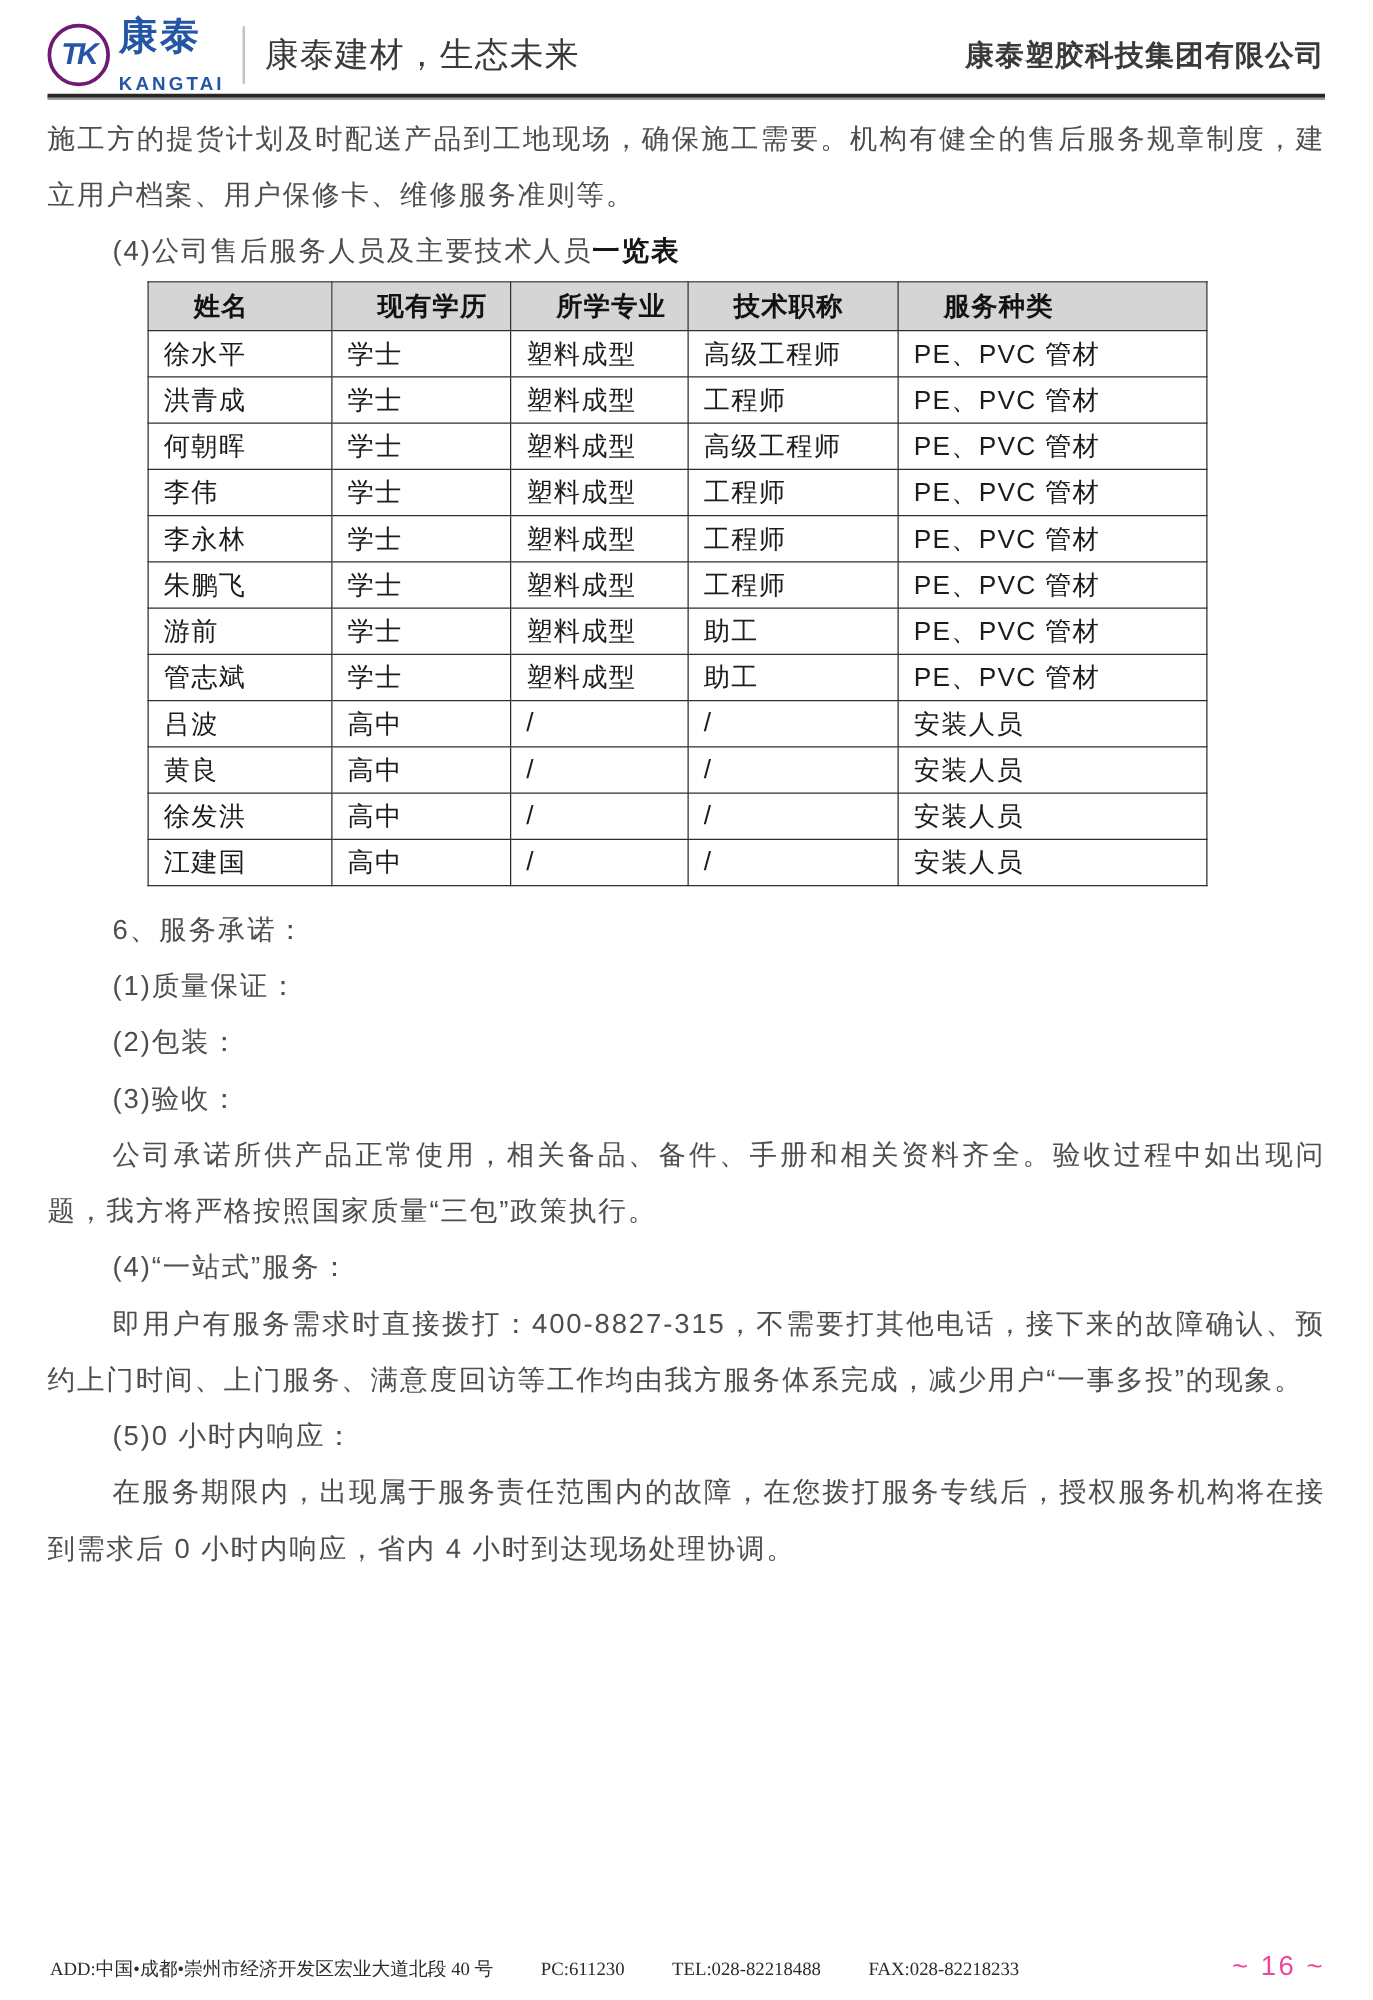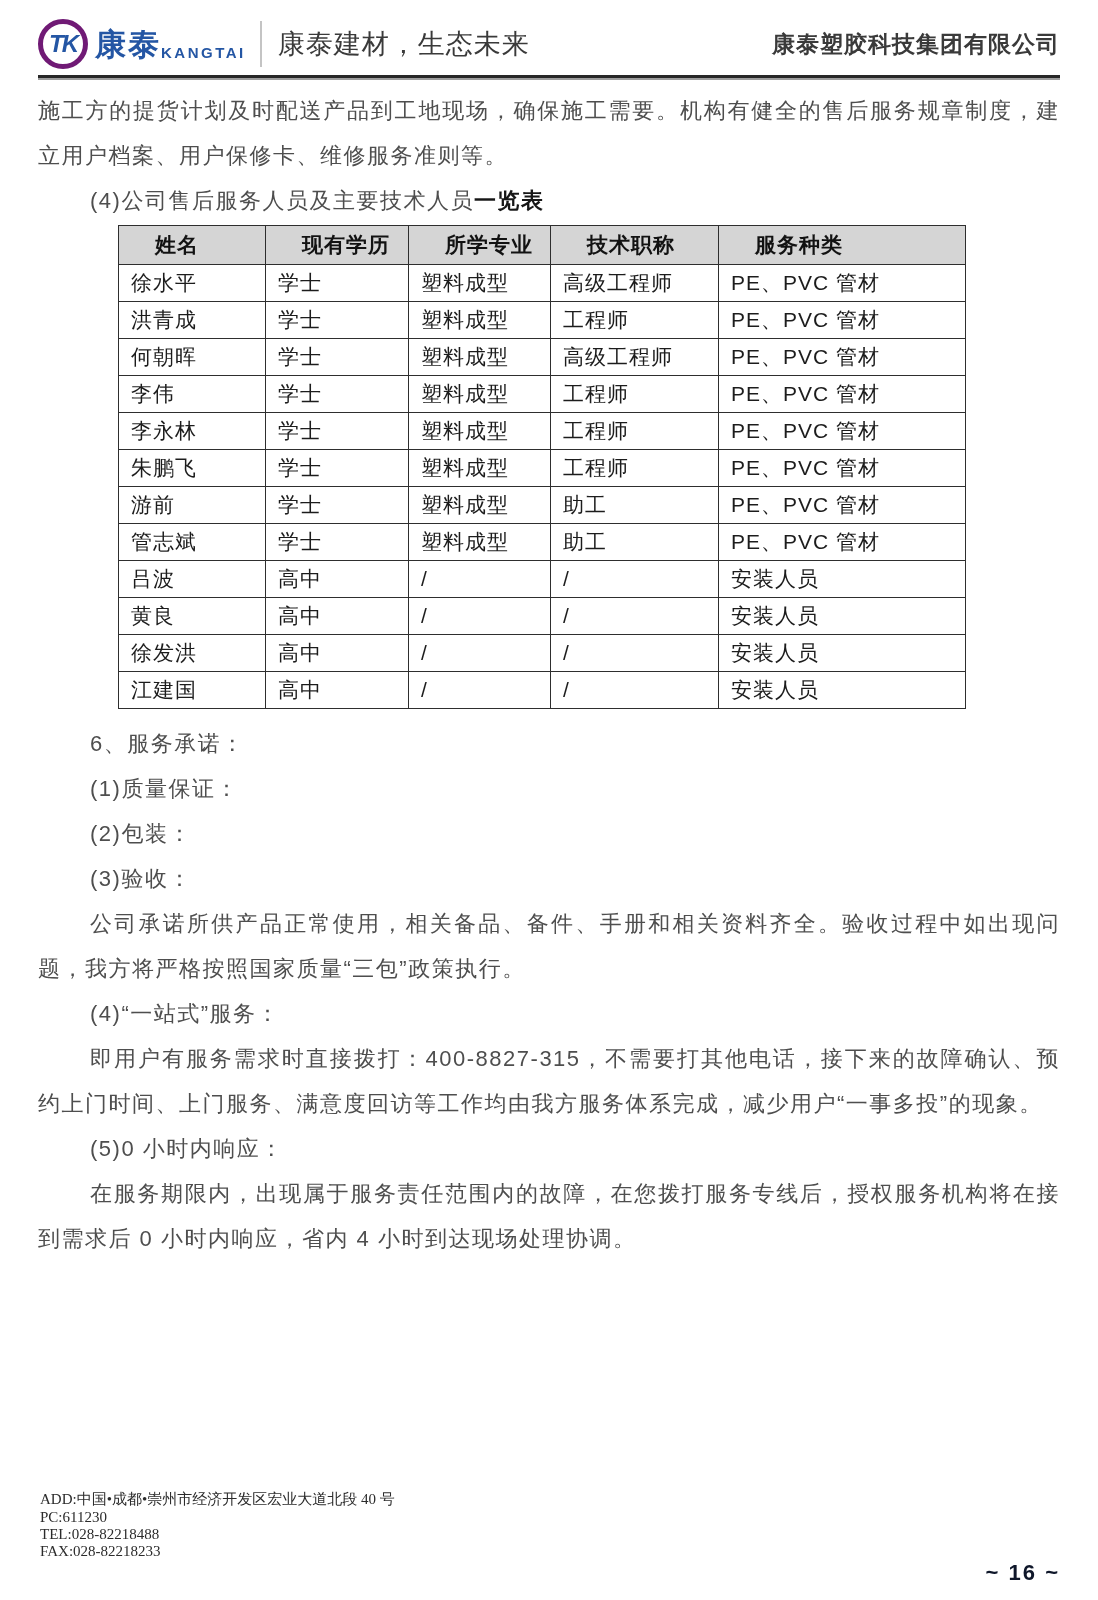--- a/index.html
+++ b/index.html
@@ -7,26 +7,26 @@
   body {
     width:1098px; height:1600px; position:relative; overflow:hidden;
     font-family:"Liberation Sans", sans-serif;
   }
   .page { position:absolute; inset:0; }
 
   
   .header { position:absolute; top:14px; left:38px; right:38px; height:60px;
             display:flex; align-items:center; }
   .logo-circle {
-    width:50px; height:50px; border:5px solid #701a75; border-radius:50%;
+    width:50px; height:50px; border:3px solid #701a75; border-radius:50%;
     display:flex; align-items:center; justify-content:center;
     color:#2456a4; font-weight:bold; font-style:italic; font-size:24px;
     letter-spacing:-2px; flex:0 0 auto;
   }
-  .logo-text { margin-left:7px; display:flex; line-height:1; }
+  .logo-text { margin-left:7px; display:flex; flex-direction:column; line-height:1; }
   .logo-cn { font-size:31px; font-weight:800; color:#2456a4; letter-spacing:2px; }
   .logo-en { font-size:15px; font-weight:700; color:#2456a4; letter-spacing:2.5px; margin-top:16px; }
   .header-divider { width:2px; height:46px; background:#c4c4c4; margin:0 16px 0 14px; }
   .tagline { font-size:27px; font-weight:400; color:#3a3a3a; letter-spacing:1px;text-align:right; }
   .company-name { margin-left:auto; font-size:23px; font-weight:700; color:#3a3a3a; letter-spacing:1px; }
   .header-rule { position:absolute; top:75px; left:38px; right:38px; height:3px;
                  background:#272727; box-shadow:0 2px 0 #9c9c9c; }
 
   
   .doc-body { position:absolute; top:88px; left:38px; right:38px; color:#4e4e4e; }
@@ -46,25 +46,25 @@
   table.personnel th { height:39px; background:#d5d5d5; font-weight:700; color:#121212;padding-left:36px; }
   table.personnel td { height:37px; font-weight:400; color:#1c1c1c; }
 
   
   .service-paragraphs { margin-top:12px; }
   .service-paragraphs p { text-indent:52px; }
 
   
   .footer { position:absolute; left:40px; right:38px; bottom:14px;
             display:flex; align-items:baseline;
-            font-family:"Liberation Serif", serif; font-size:15px; color:#2b2b2b;flex-direction:column; }
+            font-family:"Liberation Serif", serif; font-size:15px; color:#2b2b2b; }
   .footer .f-item { margin-right:38px; white-space:nowrap; }
   .footer .page-number { margin-left:auto; margin-right:0;
             font-family:"Liberation Sans", sans-serif; font-size:22px;
-            font-weight:700; color:#0f172a; letter-spacing:2px; }
+            font-weight:400; color:#ec4899; letter-spacing:2px; }
 </style>
 </head>
 <body>
 
 <div class="page">
 
   <div class="header">
     <div class="logo-circle">TK</div>
     <div class="logo-text">
       <span class="logo-cn">康泰</span>

